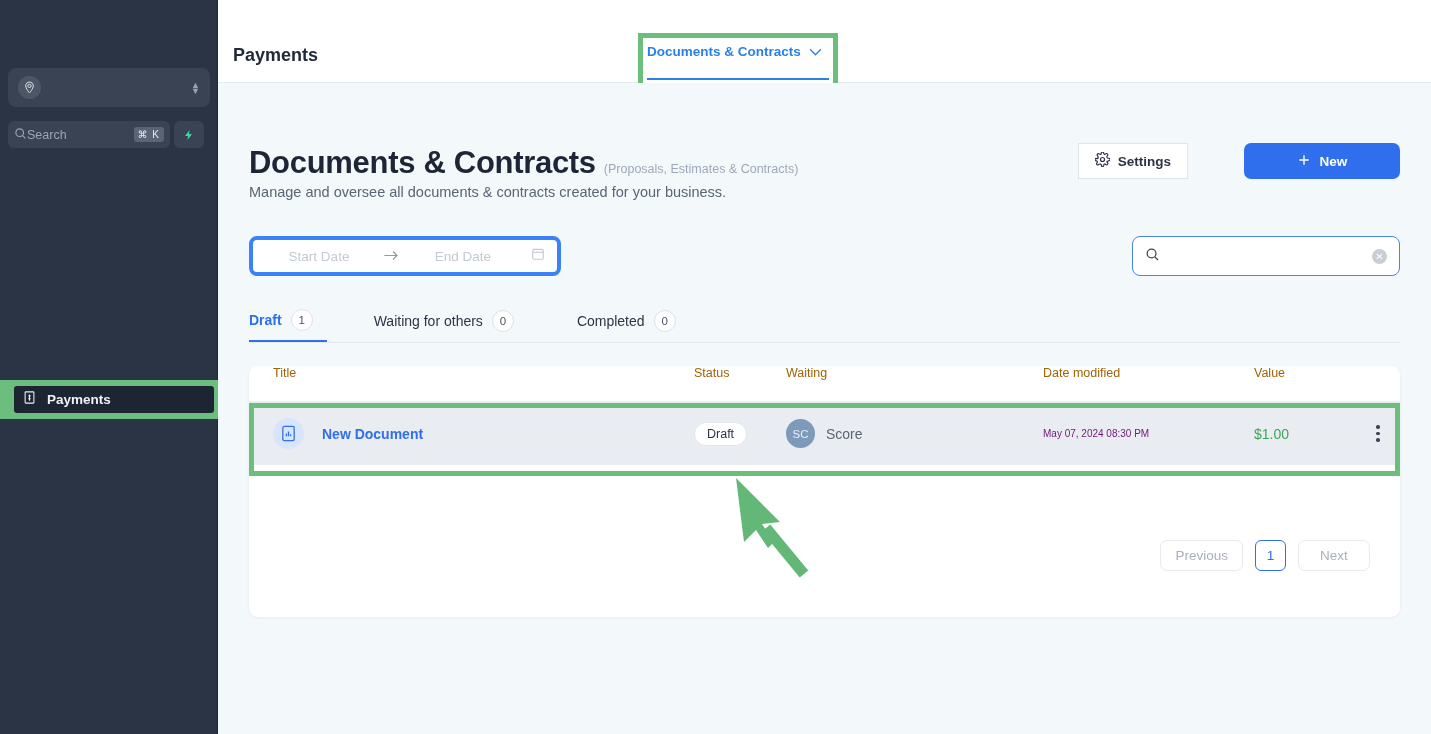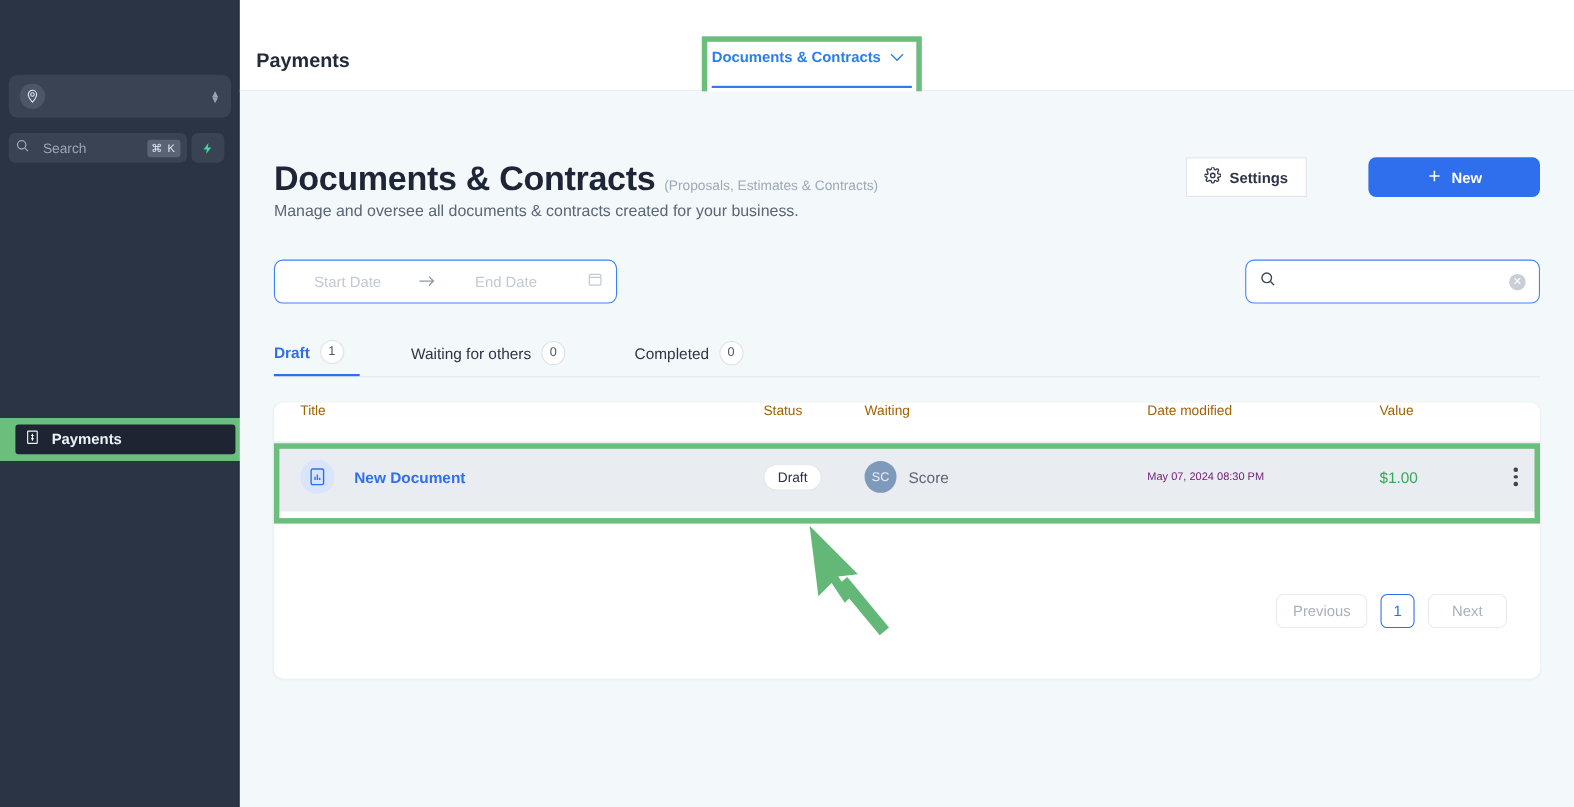--- a/index.html
+++ b/index.html
@@ -36,21 +36,21 @@
   .stepper-icon { color: #98a3b3; display: flex; flex-direction: column; align-items: center; line-height: 6px; }
   .stepper-icon span { font-size: 9px; }
 
   .search-row {
     position: absolute; left: 8px; top: 121px;
     display: flex; gap: 4px; align-items: center;
   }
   .search-box {
     width: 162px; height: 27px;
     background: #3a4354; border-radius: 6px;
-    display: flex; align-items: center; padding: 0 6px; gap: 12px;
+    display: flex; align-items: center; padding: 0 6px; gap: 0;
   }
   .search-box .magnifier { flex: 0 0 auto; }
   .search-placeholder { flex: 1; color: #9aa5b5; font-size: 12.5px; }
   .kbd {
     background: #5a6476; color: #e6eaf0;
     font-size: 10px; border-radius: 3px;
     padding: 2px 4px; letter-spacing: 1px;
     font-family: "Liberation Sans", sans-serif;
   }
   .spark-btn {
@@ -116,21 +116,21 @@
   }
   .btn-new {
     height: 36px; background: #2f6fed; border-radius: 7px;
     display: flex; align-items: center; justify-content: center; gap: 9px;
     width: 156px; font-size: 13.5px; color: #fff; font-weight: bold; margin-left: 44px;
   }
 
   .daterange {
     position: absolute; left: 31px; top: 153px;
     width: 312px; height: 40px;
-    background: #fff; border: 1px solid #3b82f6; border-radius: 8px;
+    background: #fff; border: 4px solid #3b82f6; border-radius: 8px;
     display: flex; align-items: center; padding: 0 12px; gap: 10px;
   }
   .dr-field { color: #c3c9d2; font-size: 13.5px; width: 108px; text-align: center; }
   .dr-arrow { color: #8f99a8; font-size: 14px; }
   .cal-ico { margin-left: auto; color: #c3c9d2; }
 
   .searchfield {
     position: absolute; right: 31px; top: 153px;
     width: 268px; height: 40px;
     background: #fff; border: 1.5px solid #4a82ee; border-radius: 8px;

